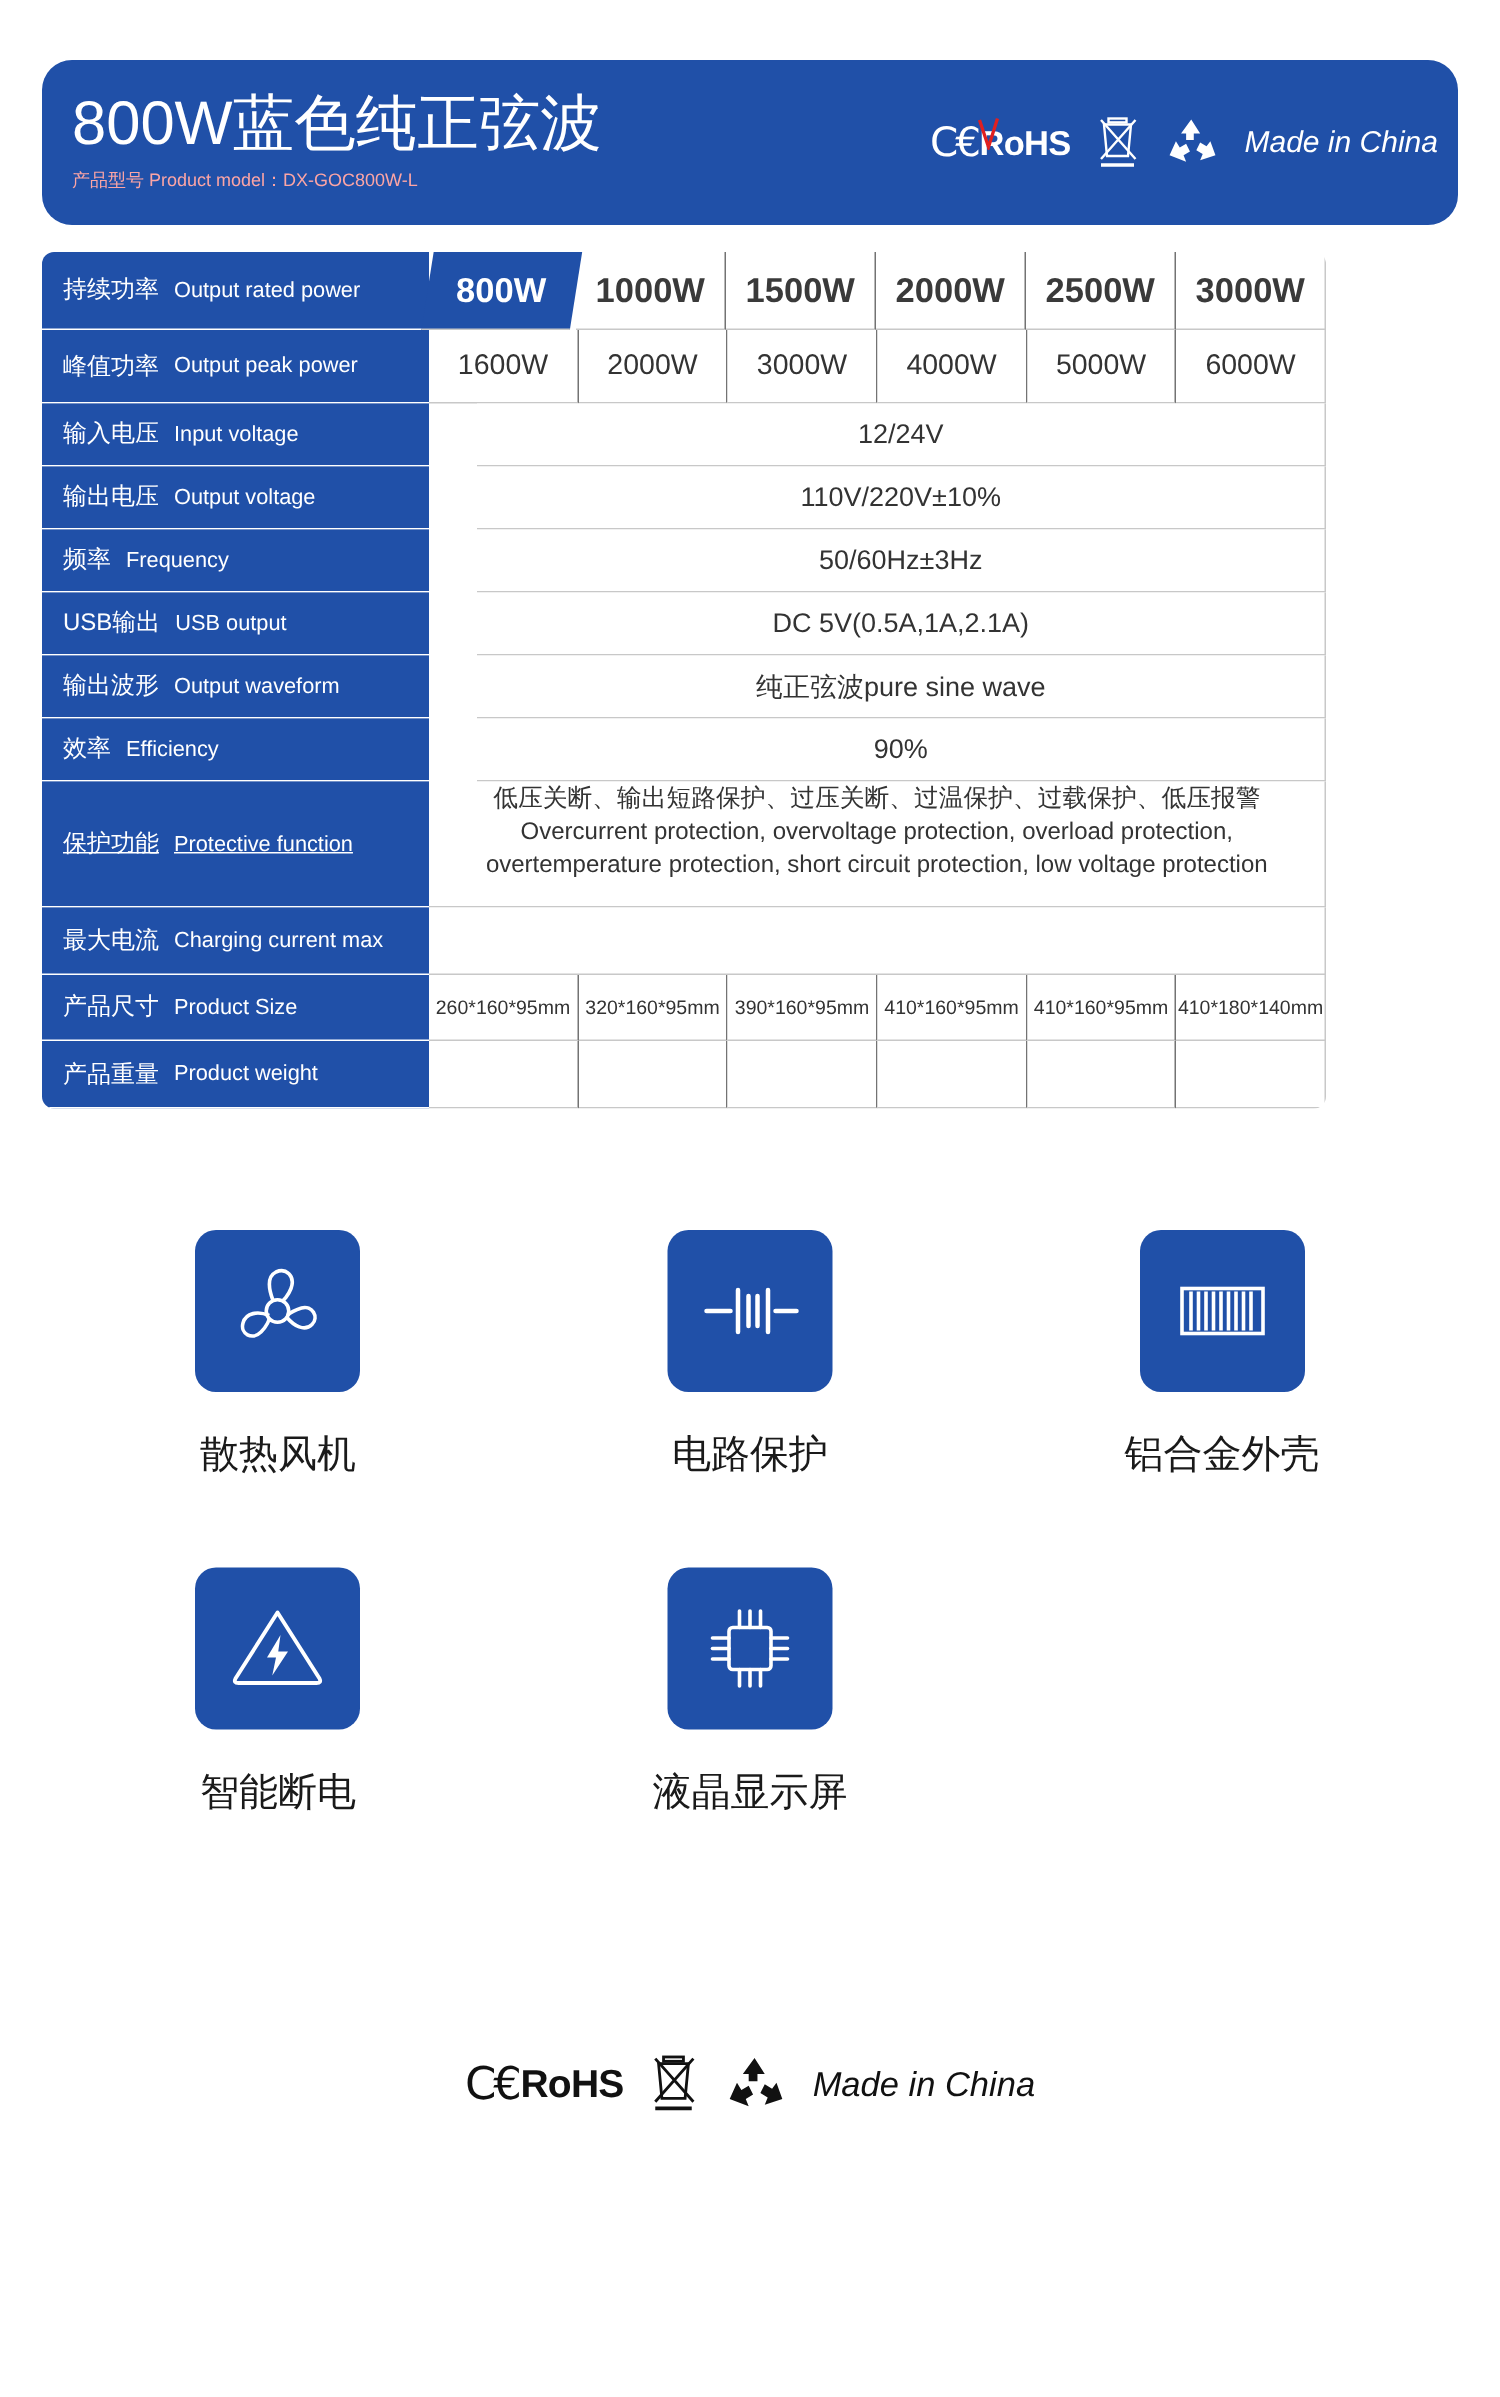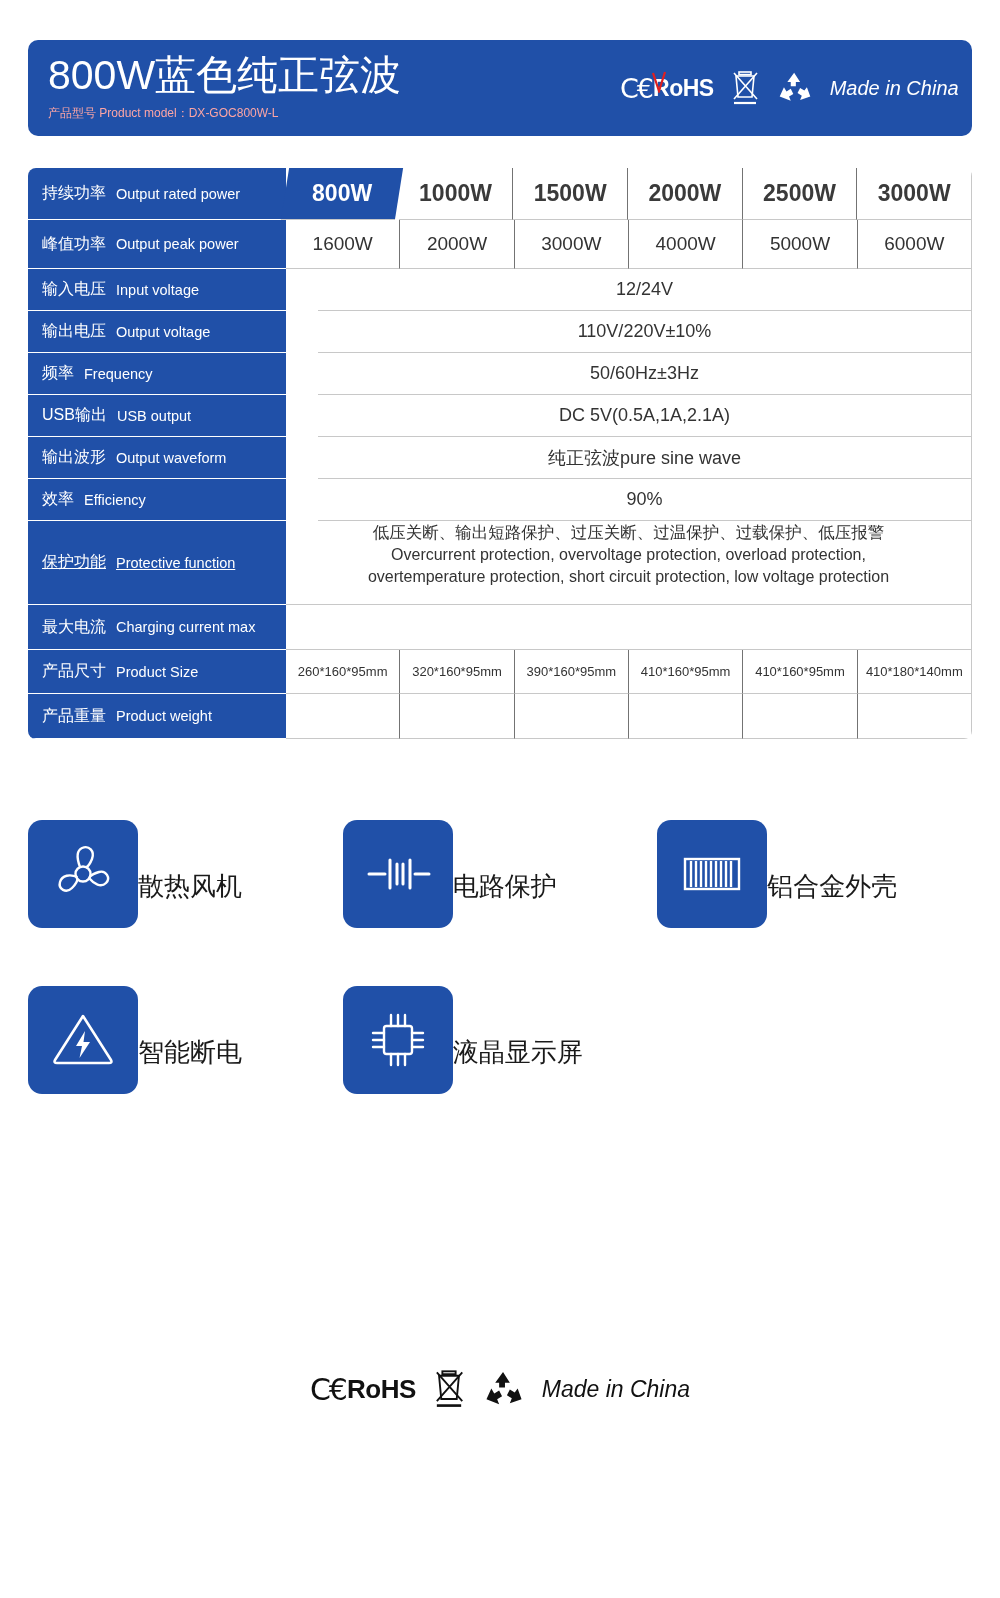--- a/index.html
+++ b/index.html
@@ -9,23 +9,23 @@
     background: #ffffff;
     font-family: "Liberation Sans", "DejaVu Sans", sans-serif;
     overflow: hidden;
   }
   .page { position: relative; width: 1000px; height: 1598px; }
 
   
   .header {
     position: absolute;
     left: 28px; top: 40px;
-    width: 944px; height: 96px;
+    width: 944px; height: 110px;
     background: #2050A8;
-    border-radius: 10px;
+    border-radius: 20px;
     display: flex;
     align-items: center;
   }
   .header-left { padding-left: 20px; flex: 0 0 auto; }
   .header-title {
     color: #ffffff;
     font-size: 41px;
     font-weight: 400;
     line-height: 1.05;
     letter-spacing: 0px;
@@ -59,21 +59,21 @@
   .rohs-tick {
     position: absolute; left: 31px; top: -2px;
     width: 16px; height: 22px;
   }
   .made-in { color: #ffffff; font-size: 20px; font-style: italic; white-space: nowrap; }
 
   
   .spec-table {
     position: absolute;
     left: 28px; top: 168px;
-    width: 944px;
+    width: 856px;
     border-radius: 8px;
     overflow: hidden;
   }
   .srow { display: flex; width: 100%; position: relative; }
   .slabel {
     flex: 0 0 258px;
     background: #2050A8;
     color: #ffffff;
     display: flex;
     align-items: center;
@@ -133,21 +133,21 @@
 
   
   .features {
     position: absolute;
     left: 28px; top: 820px;
     width: 944px;
     display: grid;
     grid-template-columns: repeat(3, 1fr);
     row-gap: 58px;
   }
-  .feature { display: flex; align-items: center; }
+  .feature { display: flex; flex-direction: column; align-items: center; }
   .feature-icon {
     width: 110px; height: 108px;
     background: #2050A8;
     border-radius: 14px;
     display: flex; align-items: center; justify-content: center;
   }
   .feature-label {
     margin-top: 24px;
     font-size: 26px;
     color: #1a1a1a;

